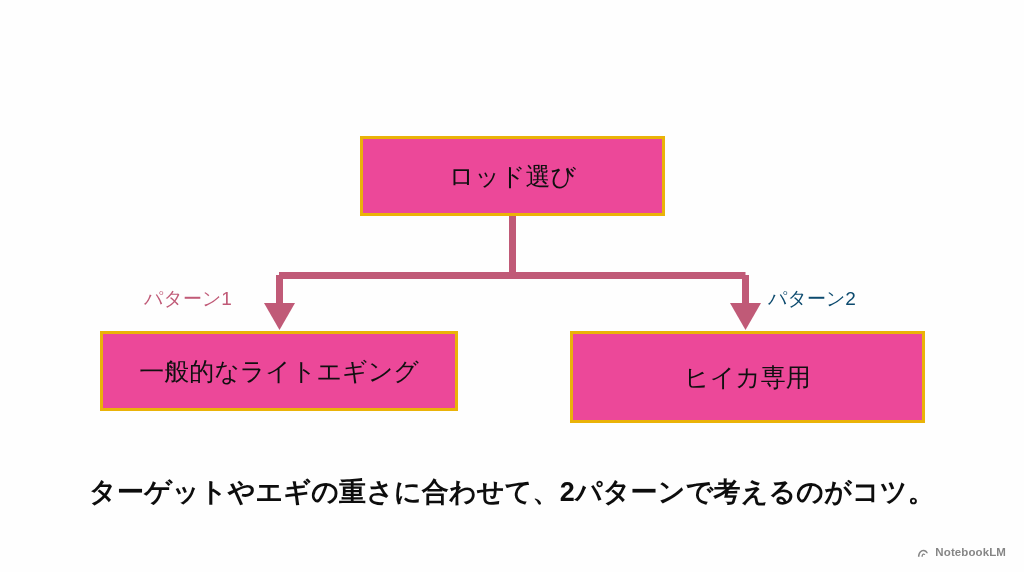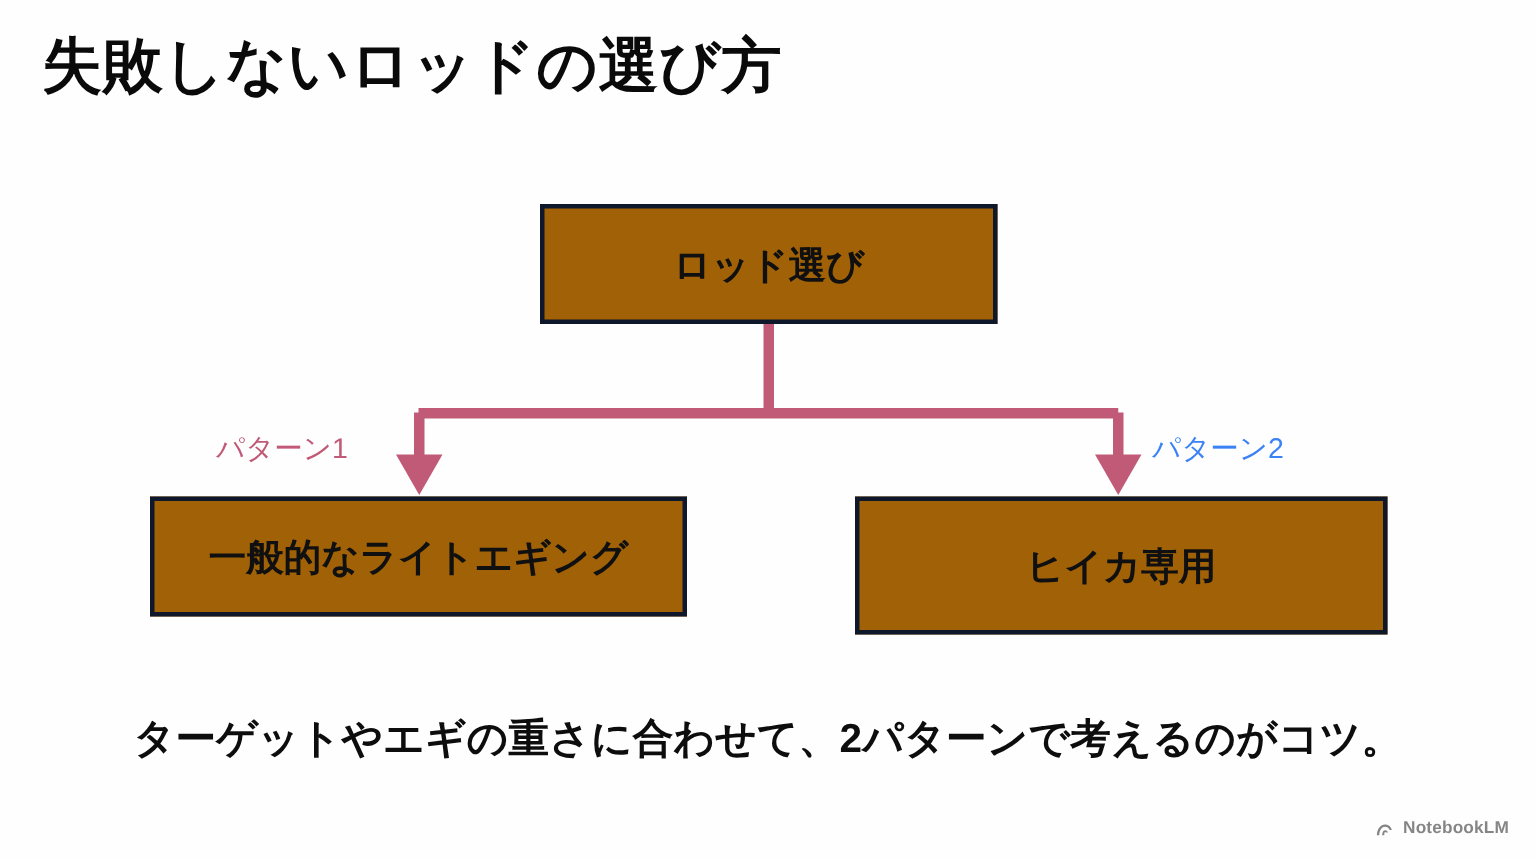--- a/index.html
+++ b/index.html
@@ -31,27 +31,27 @@
     color: #0a0a0a;
     letter-spacing: 0.5px;
     white-space: nowrap;
     line-height: 1.3;
   }
 
   
   .node {
     position: absolute;
     box-sizing: border-box;
-    background: #a16207;
-    border: 3px solid #0f172a;
+    background: #ec4899;
+    border: 3px solid #eab308;
     display: flex;
     align-items: center;
     justify-content: center;
     color: #101010;
-    font-weight: 700;
+    font-weight: 400;
     text-align: center;
   }
   .node-root {
     left: 360px;
     top: 136px;
     width: 305px;
     height: 80px;
     font-size: 25px;
   }
   .node-left {
@@ -129,42 +129,41 @@
     display: inline-flex;
     width: 14px;
     height: 14px;
   }
 </style>
 </head>
 <body>
 
 <div class="slide">
 
-  <div class="title">失敗しないロッドの選び方</div>
 
   <svg class="connectors" viewBox="0 0 1024 572" width="1024" height="572" aria-hidden="true">
 
     <path d="M512.5 215 L512.5 275" stroke="#c05a77" stroke-width="7" fill="none"></path>
 
     <path d="M279 275.5 L745.5 275.5" stroke="#c05a77" stroke-width="7" fill="none"></path>
 
     <path d="M279.5 275 L279.5 305" stroke="#c05a77" stroke-width="7" fill="none"></path>
     <polygon points="264,303 295,303 279.5,330" fill="#c05a77"></polygon>
 
     <path d="M745.5 275 L745.5 305" stroke="#c05a77" stroke-width="7" fill="none"></path>
     <polygon points="730,303 761,303 745.5,330" fill="#c05a77"></polygon>
   </svg>
 
   <div class="node node-root">
     <span>ロッド選び</span>
   </div>
 
   <div class="edge-label edge-label-left" style="color:#c05a77">パターン1</div>
 
-  <div class="edge-label edge-label-right" style="color:#3b82f6">パターン2</div>
+  <div class="edge-label edge-label-right" style="color:#0c4a6e">パターン2</div>
 
   <div class="node node-left">
     <span>一般的なライトエギング</span>
   </div>
 
   <div class="node node-right">
     <span>ヒイカ専用</span>
   </div>
 
   <div class="caption">ターゲットやエギの重さに合わせて、2パターンで考えるのがコツ。</div>

